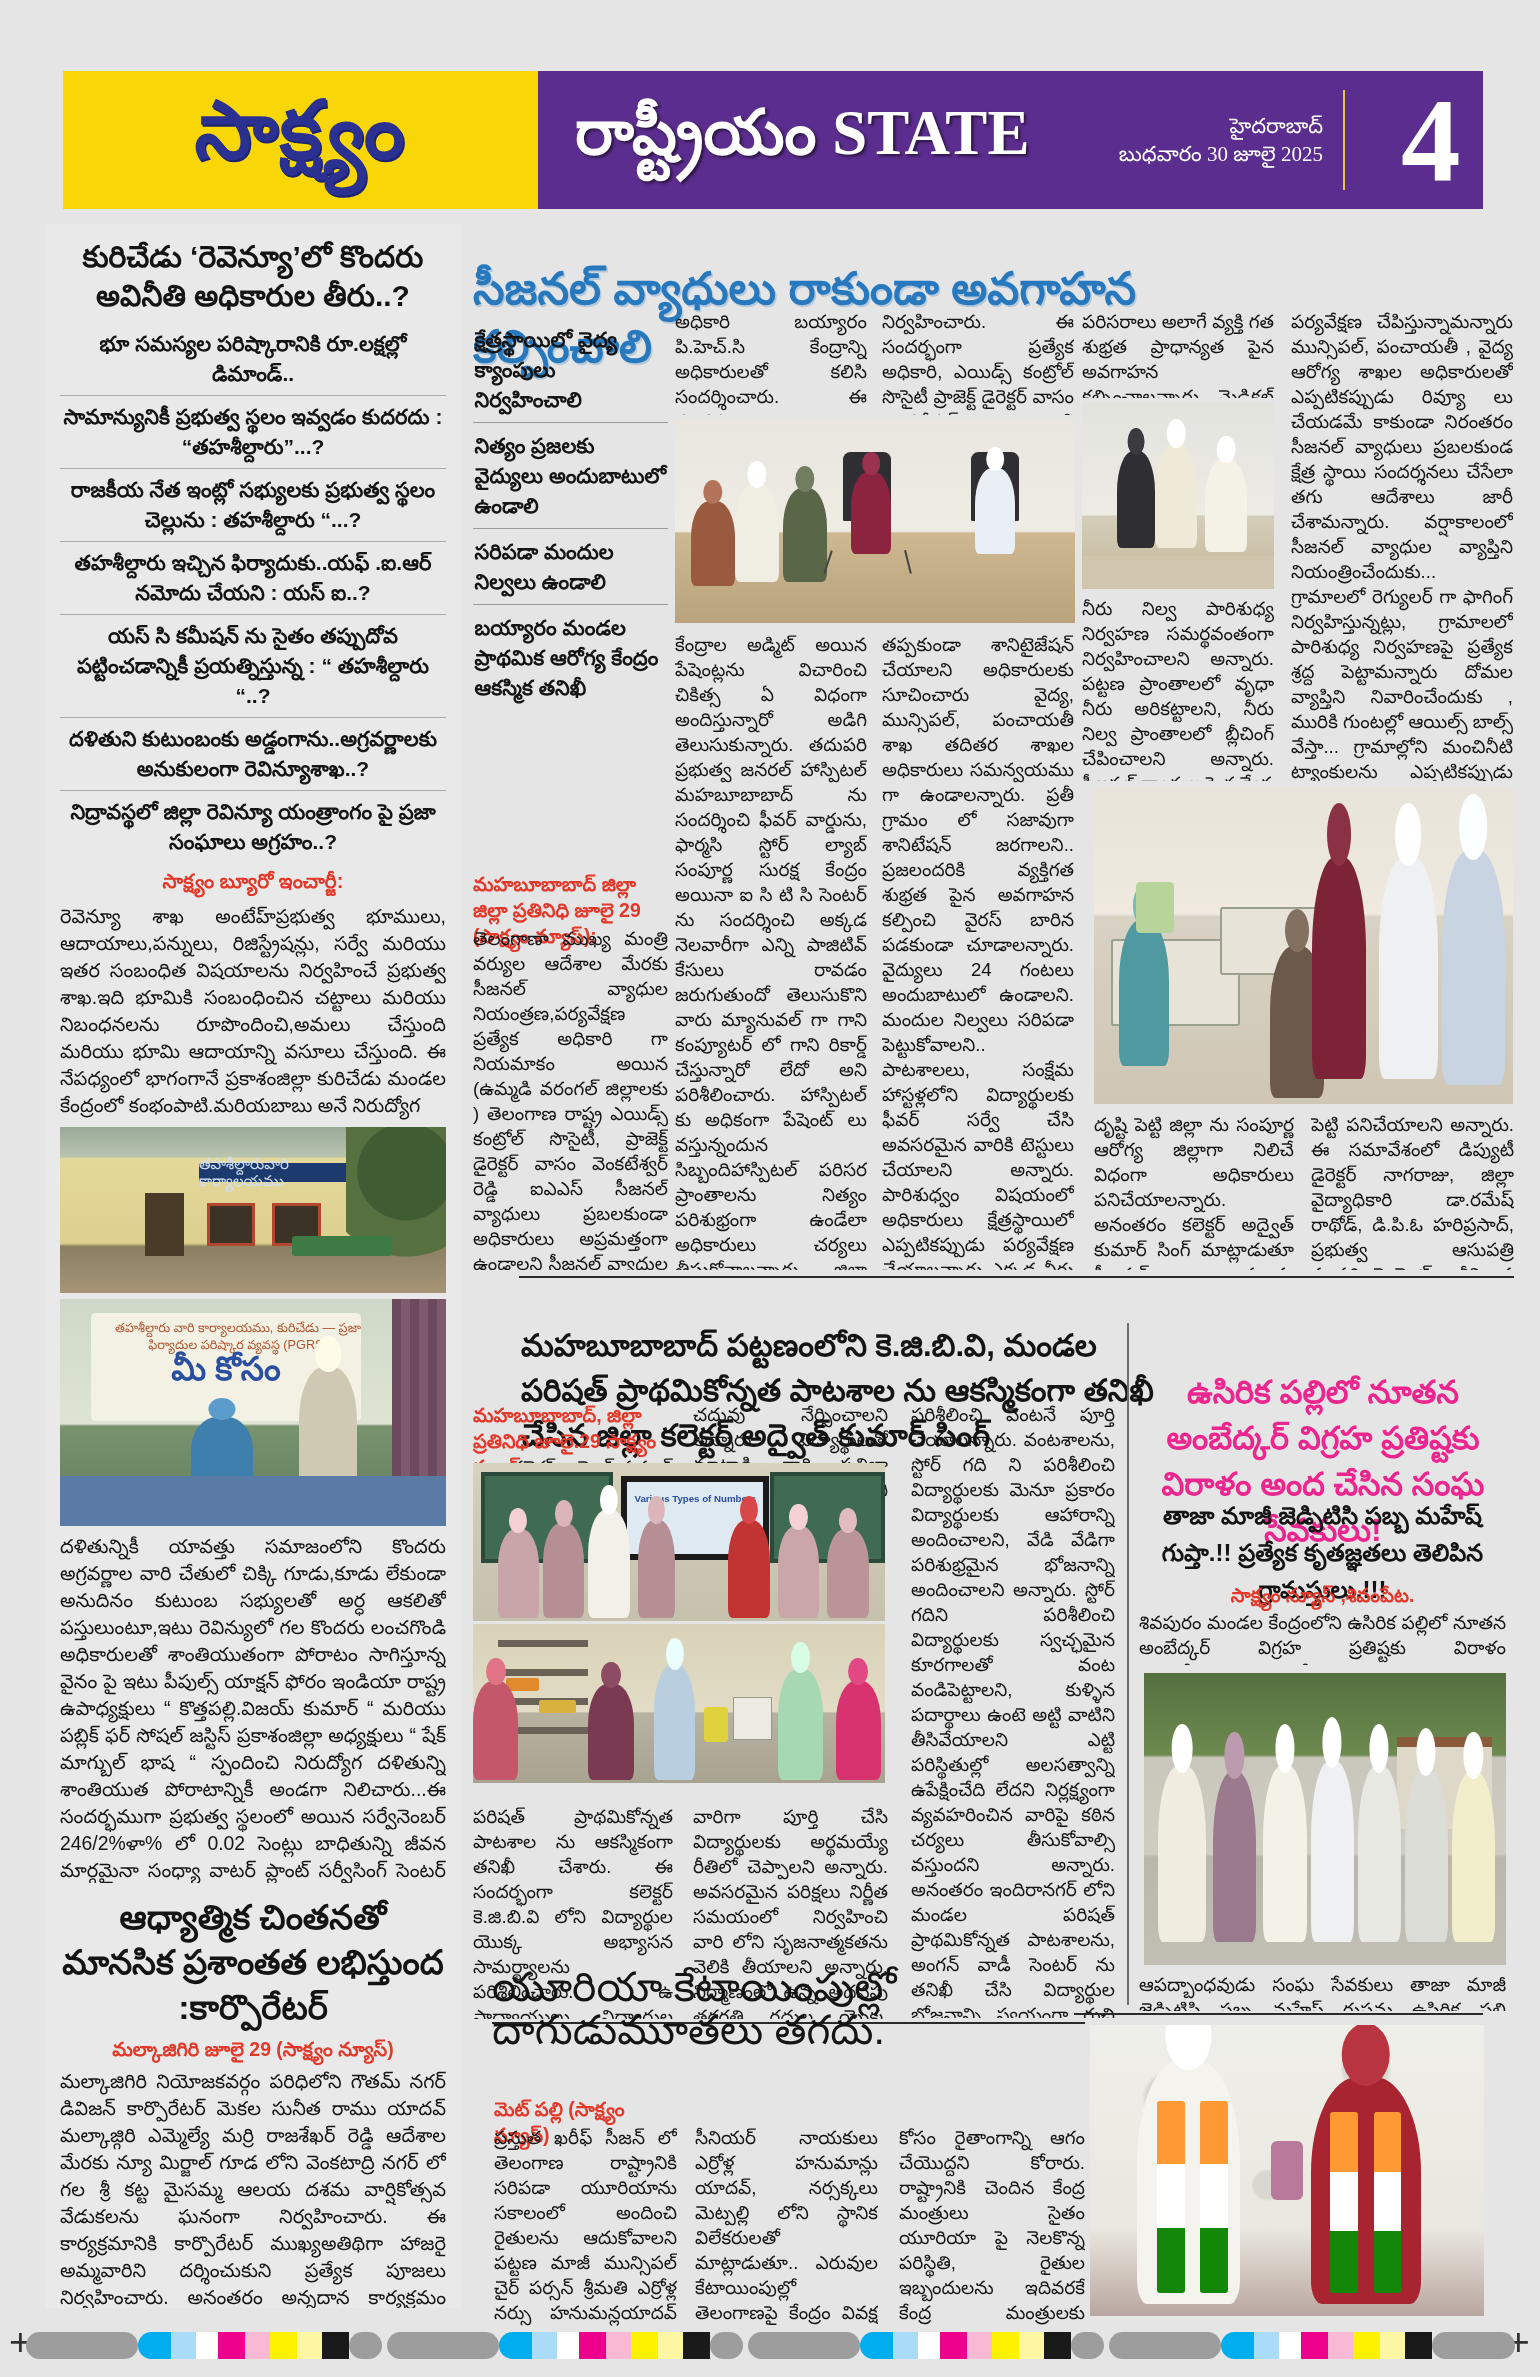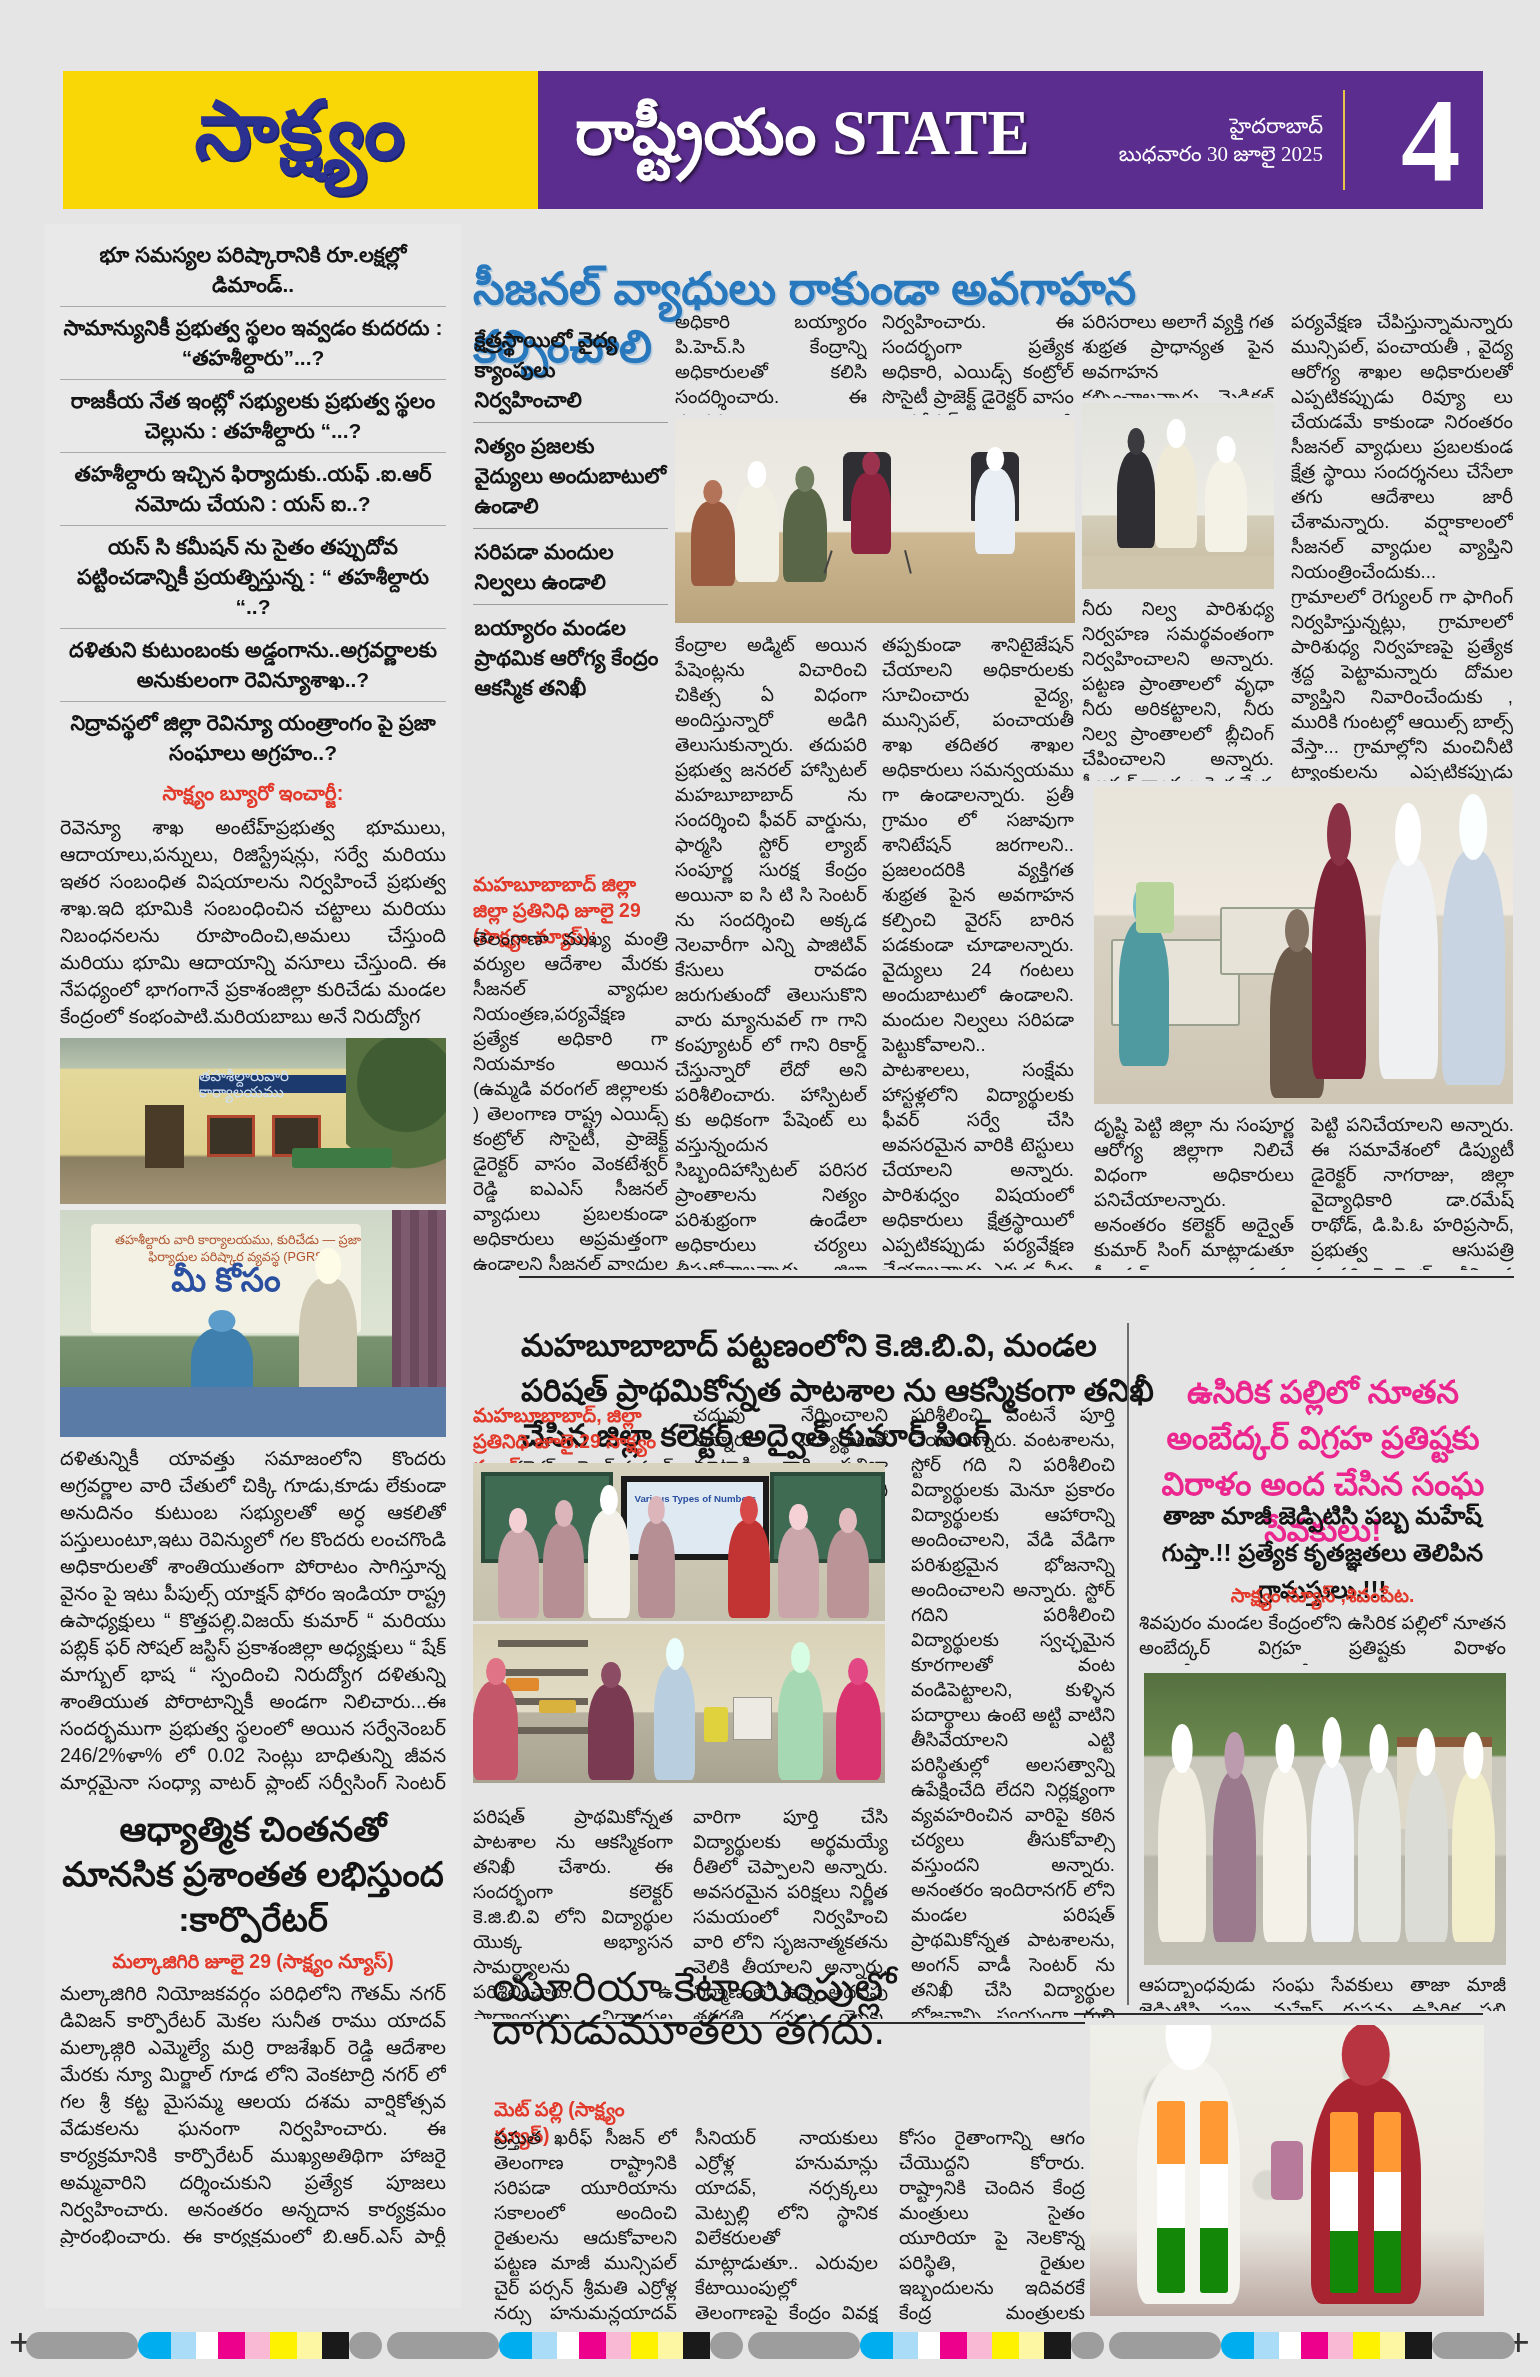--- a/index.html
+++ b/index.html
@@ -115,20 +115,21 @@
       <div class="date-block">
         <div>హైదరాబాద్</div>
         <div>బుధవారం 30 జూలై 2025</div>
       </div>
       <div class="mast-vrule"></div>
       <div class="page-num">4</div>
     </div>
   </header>
 
   <aside class="abs grey-col">
+    <h2 class="lhead1">కురిచేడు ‘రెవెన్యూ’లో కొందరు అవినీతి అధికారుల తీరు..?</h2>
     <div>
       <div class="bullet">భూ సమస్యల పరిష్కారానికి రూ.లక్షల్లో డిమాండ్..</div>
       <div class="bullet">సామాన్యునికీ ప్రభుత్వ స్థలం ఇవ్వడం కుదరదు : “తహశీల్దారు”...?</div>
       <div class="bullet">రాజకీయ నేత ఇంట్లో సభ్యులకు ప్రభుత్వ స్థలం చెల్లును : తహశీల్దారు “...?</div>
       <div class="bullet">తహశీల్దారు ఇచ్చిన ఫిర్యాదుకు..యఫ్ .ఐ.ఆర్ నమోదు చేయని : యస్ ఐ..?</div>
       <div class="bullet">యస్ సి కమీషన్ ను సైతం తప్పుదోవ పట్టించడాన్నికీ ప్రయత్నిస్తున్న : “ తహశీల్దారు “..?</div>
       <div class="bullet">దళితుని కుటుంబంకు అడ్డంగాను..అగ్రవర్ణాలకు అనుకులంగా రెవిన్యూశాఖ..?</div>
       <div class="bullet">నిద్రావస్థలో జిల్లా రెవిన్యూ యంత్రాంగం పై ప్రజా సంఘాలు అగ్రహం..?</div>
     </div>
     <div class="lbyline red center">సాక్ష్యం బ్యూరో ఇంచార్జీ:</div>

